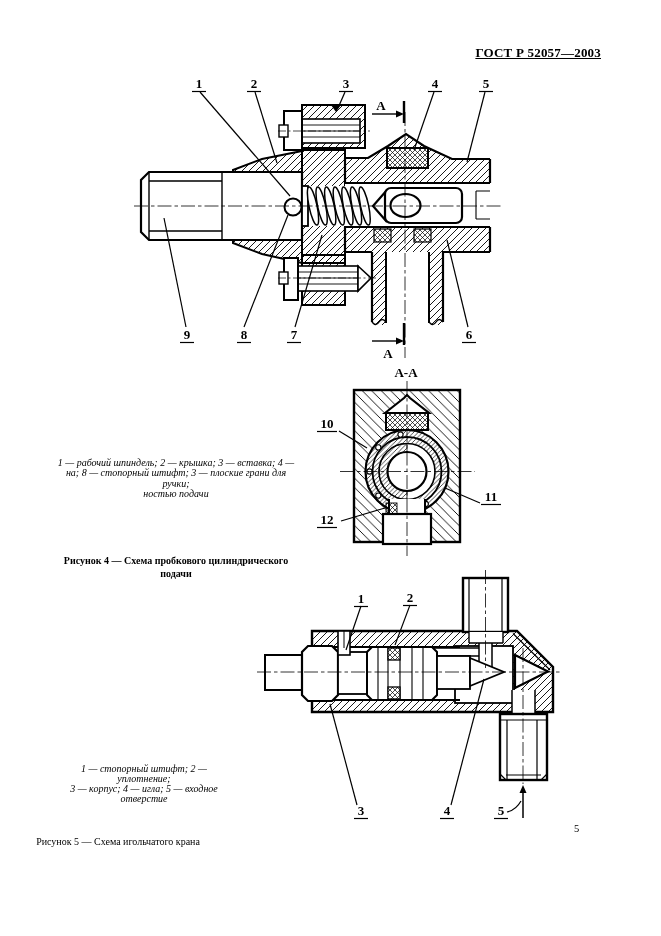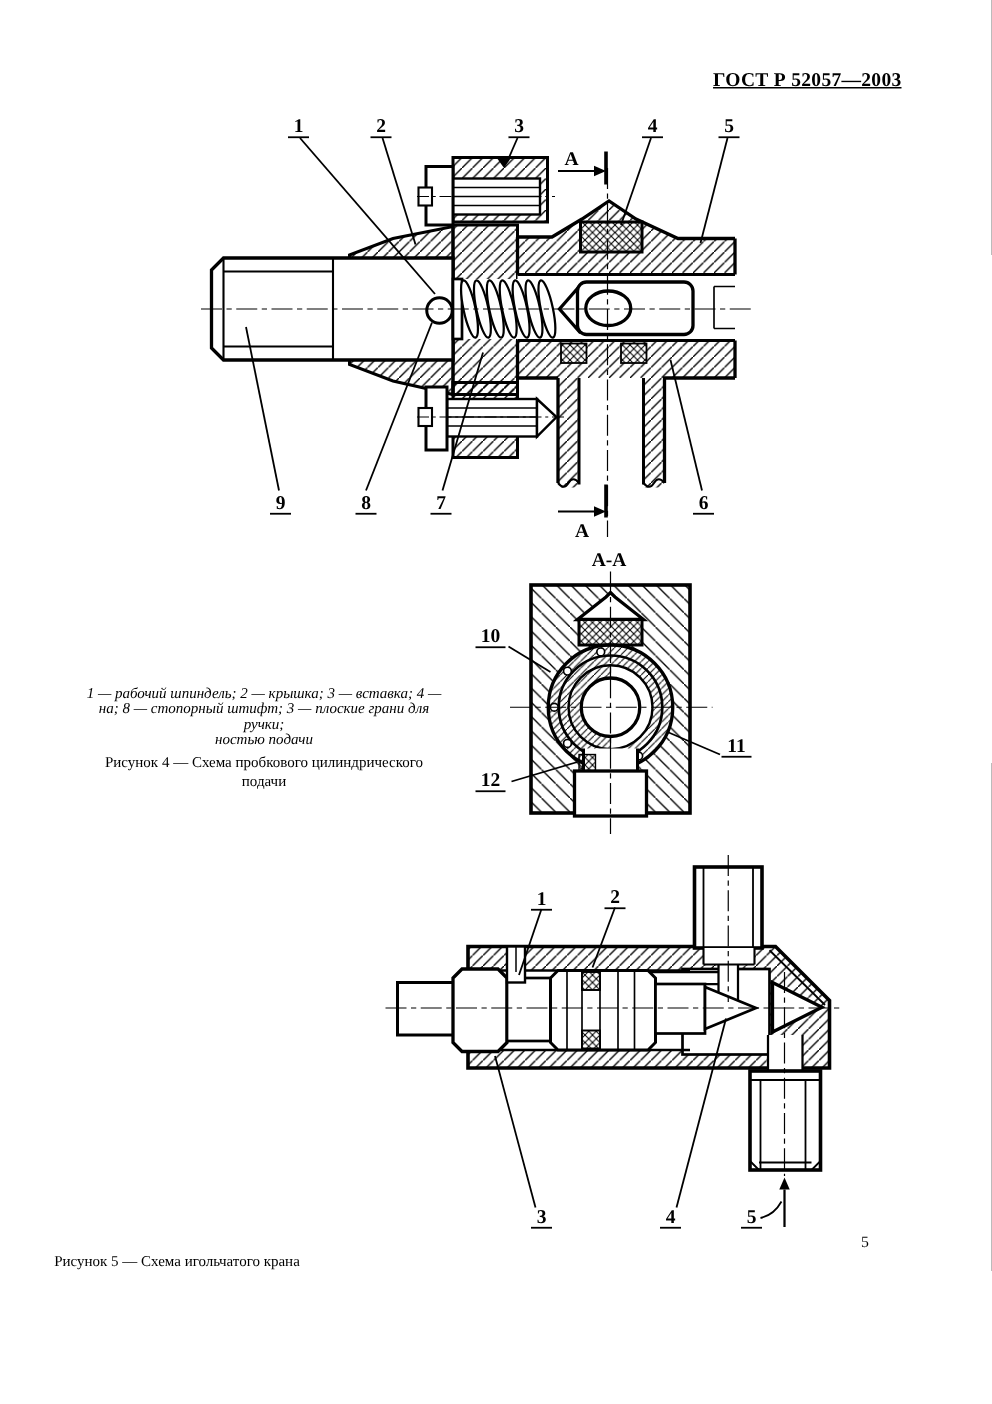--- a/index.html
+++ b/index.html
@@ -5,21 +5,21 @@
   html,body{margin:0;padding:0;background:#888;}
   .page{position:relative;width:661px;height:936px;background:#ffffff;overflow:hidden;
         font-family:"Liberation Serif","DejaVu Serif",serif;color:#000;}
   .page svg{position:absolute;left:0;top:0;}
   .abs{position:absolute;}
   .hdr{top:45px;left:0;right:60px;text-align:right;font-weight:bold;font-size:13px;letter-spacing:.2px;text-decoration:underline;}
   .legend{font-style:italic;font-size:10px;line-height:10.4px;text-align:center;}
   .leg4{left:57px;top:458px;width:238px;}
   .leg5{left:56px;top:764px;width:176px;line-height:10px;}
   .cap{font-size:10px;line-height:12.5px;text-align:center;}
-  .cap4{left:52px;top:503px;width:248px;}
+  .cap4{left:52px;top:555px;width:248px;font-weight:bold;}
   .cap5{left:30px;top:836px;width:176px;}
   .pagenum{left:574px;top:823px;font-size:10.5px;}
   text{font-family:"Liberation Serif","DejaVu Serif",serif;font-weight:bold;font-size:13px;fill:#000;}
 </style>
 </head>
 <body>
 
 <div class="page">
 
 <svg width="661" height="936" viewBox="0 0 661 936">
@@ -265,18 +265,23 @@
   <div>1 — рабочий шпиндель; 2 — крышка; 3 — вставка; 4 —</div>
   <div>на; 8 — стопорный штифт; 3 — плоские грани для ручки;</div>
   <div>ностью подачи</div>
 </div>
 
 <div class="abs cap cap4">
   <div>Рисунок 4 — Схема пробкового цилиндрического</div>
   <div>подачи</div>
 </div>
 
+<div class="abs legend leg5">
+  <div>1 — стопорный штифт; 2 — уплотнение;</div>
+  <div>3 — корпус; 4 — игла; 5 — входное</div>
+  <div>отверстие</div>
+</div>
 
 <div class="abs cap cap5">Рисунок 5 — Схема игольчатого крана</div>
 
 <div class="abs pagenum">5</div>
 
 </div>
 
 </body></html>

